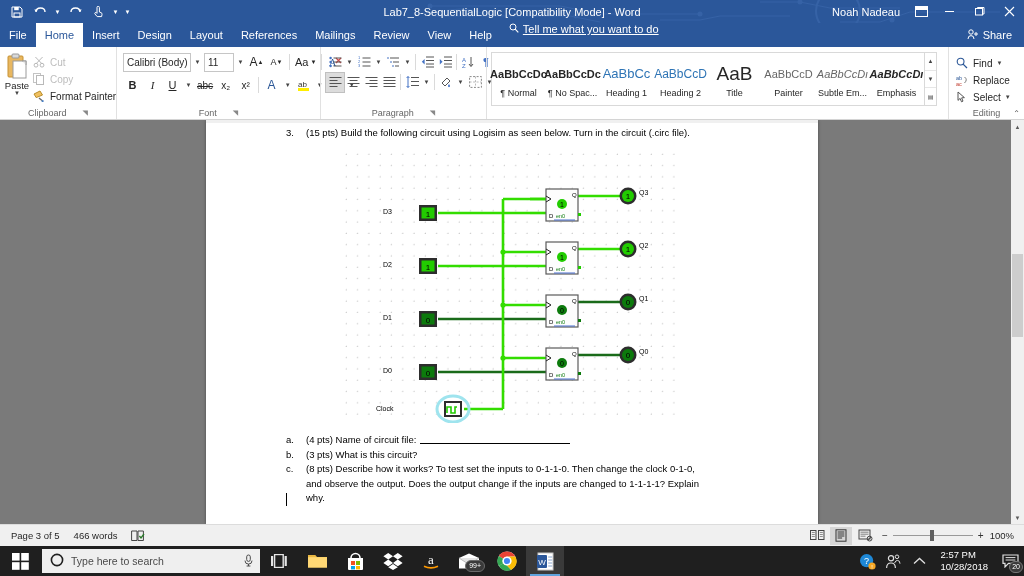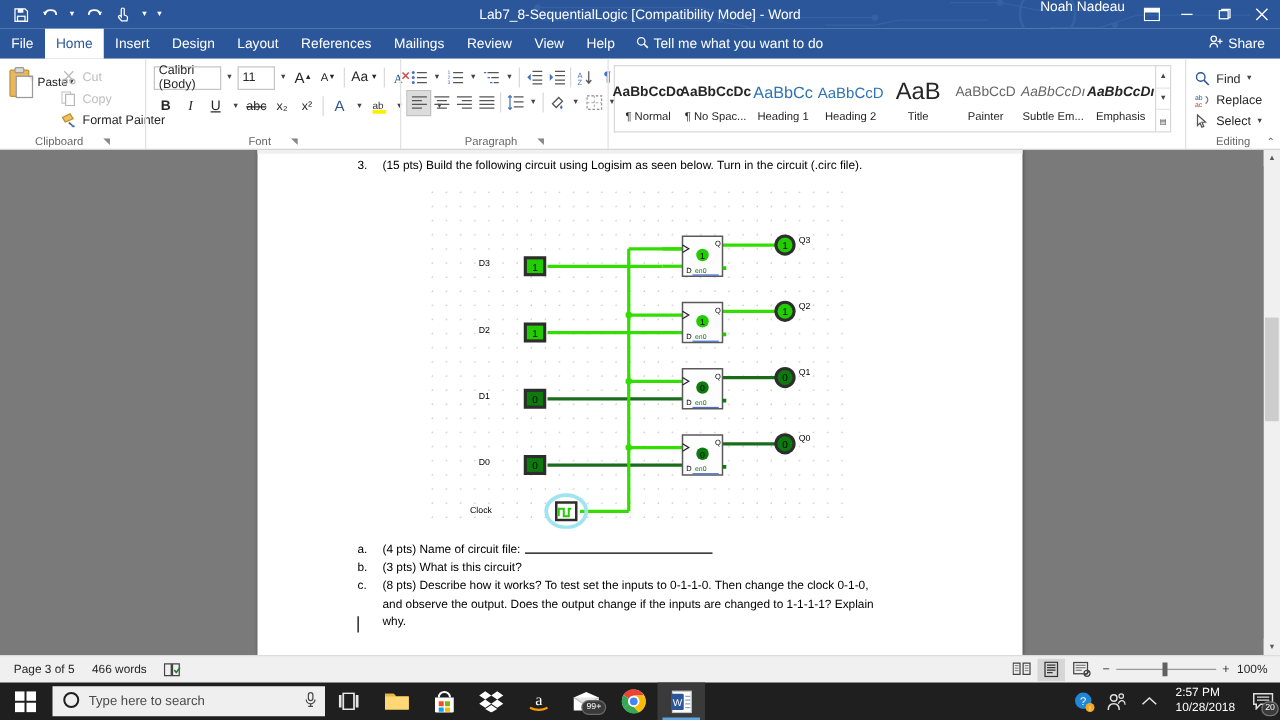--- a/index.html
+++ b/index.html
@@ -25,39 +25,39 @@
   .qat-btn {
     width: 22px; height: 20px;
     display: flex; align-items: center; justify-content: center;
     color: #ffffff; font-size: 12px; line-height: 1;
   }
   .qat-caret { width: 11px; height: 20px; display:flex; align-items:center; justify-content:center; color:#fff; font-size:6px; }
   .tb-title {
     position: absolute; left: 0; right: 0; text-align: center;
     color: #ffffff; font-size: 11px; z-index: 2; pointer-events: none;
   }
-  .tb-right { margin-left: auto; display: flex; position: relative; z-index: 2; }
+  .tb-right { margin-left: auto; display: flex; align-items: center; position: relative; z-index: 2; }
   .tb-user { color: #fff; font-size: 11px; padding: 0 8px; white-space: nowrap; }
   .tb-iconbtn {
     width: 26px; height: 23px; display: flex; align-items: center; justify-content: center;
     color: #fff; font-size: 11px;
   }
   .tb-wbtn { width: 30px; height: 23px; display:flex; align-items:center; justify-content:center; color:#fff; }
 
   
   .tabrow {
     height: 24px; background: #2b579a;
     display: flex; align-items: flex-end; position: relative;
   }
   .tab {
     height: 24px; padding: 0 9px; color: #ffffff; font-size: 11px;
     display: flex; align-items: center; white-space: nowrap;
   }
   .tab.active { background: #ffffff; color: #2b579a; font-weight: normal; }
-  .tellme { display: flex; align-items: center; gap: 4px; padding: 0 8px; color: #fff; height: 24px; }
+  .tellme { display: flex; gap: 4px; padding: 0 8px; color: #fff; height: 24px; text-decoration: underline; }
   .tellme .mg { font-size: 11px; }
   .share {
     margin-left: auto; display: flex; align-items: center; gap: 4px;
     color: #fff; padding: 0 12px 0 8px; height: 24px;
   }
 
   
   .ribbon {
     height: 73px; background: #ffffff; border-bottom: 1px solid #d4d4d4;
     display: flex; align-items: stretch; position: relative;
@@ -65,35 +65,35 @@
   .rgroup { display: flex; flex-direction: column; position: relative; padding: 2px 0 0 0; }
   .rgroup + .rgroup { border-left: 1px solid #e1e1e1; }
   .rg-body { flex: 1; display: flex; align-items: flex-start; padding: 3px 4px 0 4px; }
   .rg-label {
     height: 13px; text-align: center; font-size: 9px; color: #666;
     display: flex; align-items: center; justify-content: center; gap: 16px;
   }
   .rg-launcher { font-size: 7px; color: #888; }
 
   
-  .paste-btn { width: 42px; display: flex; flex-direction: row; align-items: center; padding-top: 1px; }
+  .paste-btn { width: 42px; display: flex; flex-direction: column; align-items: center; padding-top: 1px; }
   .paste-ico { width: 26px; height: 27px; position: relative; }
   .clip-col { display: flex; flex-direction: column; gap: 1px; padding-top: 2px; }
   .mini-cmd {
     display: flex; align-items: center; gap: 4px; height: 16px; padding: 0 4px 0 2px;
     font-size: 10px; color: #bdbdbd; white-space: nowrap;
   }
   .mini-cmd.enabled { color: #262626; }
   .mini-ico { width: 14px; height: 14px; display:flex; align-items:center; justify-content:center; }
 
   
   .font-rows { display: flex; flex-direction: column; gap: 3px; }
   .frow { display: flex; align-items: center; gap: 1px; height: 20px; }
   .fname {
-    width: 54px; height: 19px; border: 1px solid #c6c6c6; background: #fff;
+    width: 68px; height: 19px; border: 1px solid #c6c6c6; background: #fff;
     font-size: 10px; color: #262626; padding: 0 2px 0 3px; display: flex; align-items: center;
   }
   .fsize {
     width: 30px; height: 19px; border: 1px solid #c6c6c6; background: #fff;
     font-size: 10px; color: #262626; padding: 0 2px 0 3px; display: flex; align-items: center;
   }
   .dd-arrow { width: 11px; height: 19px; display: flex; align-items: center; justify-content: center; font-size: 6px; color: #444; }
   .fbtn {
     min-width: 19px; height: 19px; display: flex; align-items: center; justify-content: center;
     font-size: 11px; color: #262626; padding: 0 2px;

